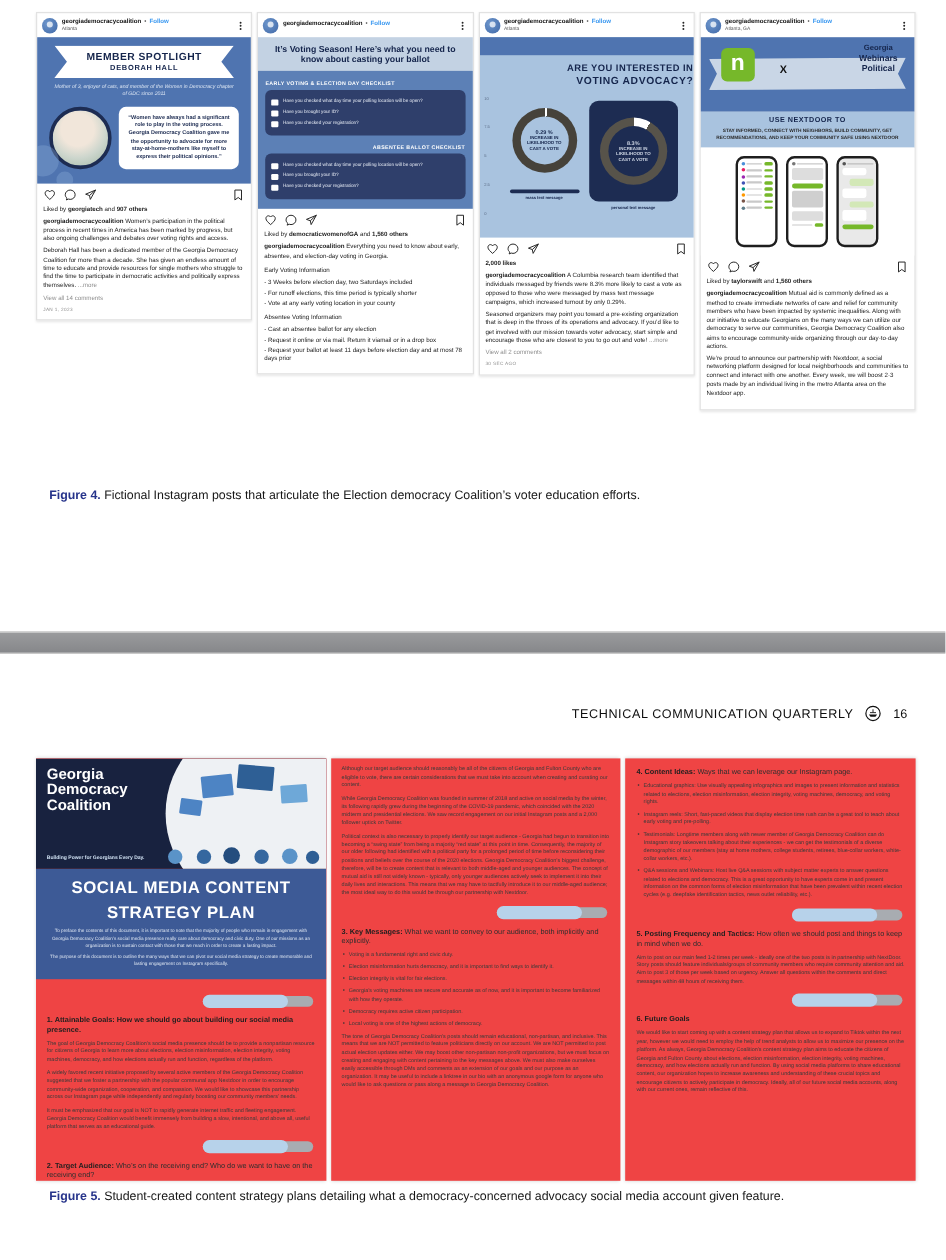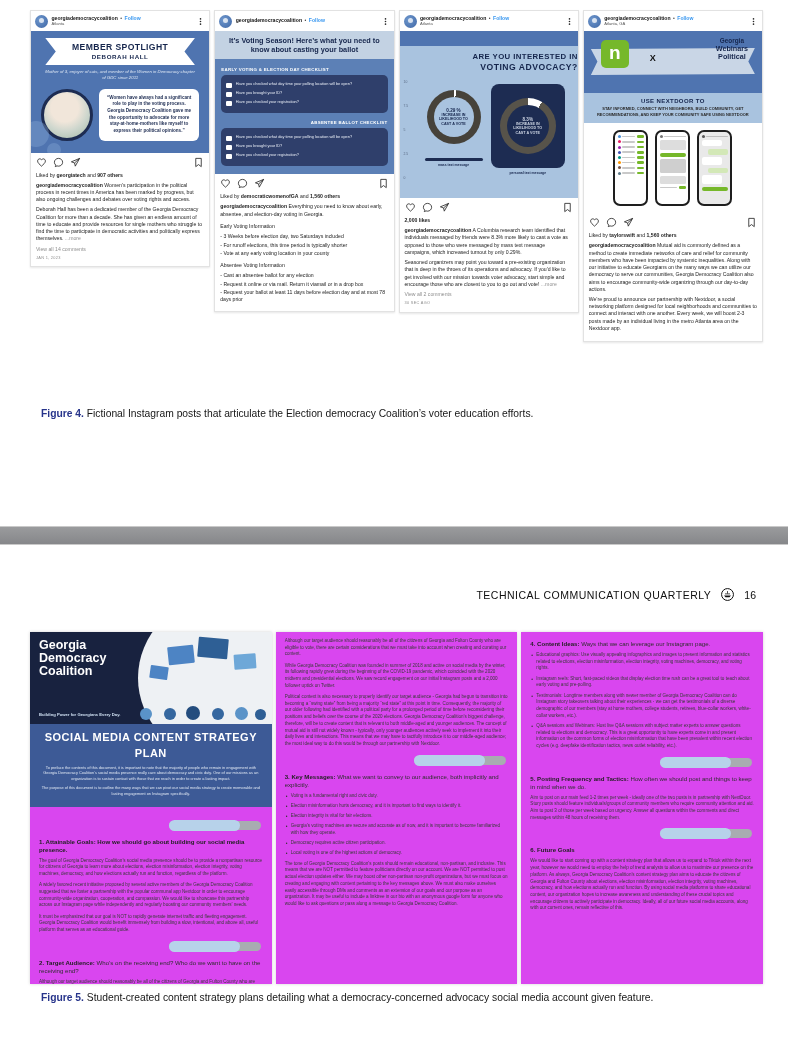--- a/index.html
+++ b/index.html
@@ -116,21 +116,21 @@
   .ph-bar { height:1.6px; background:#c9c9c9; flex:1; border-radius:1px; }
   .ph-grn { width:7px; height:2.6px; background:#76b82a; border-radius:1.3px; flex:none; }
   .ph-block { height:10px; background:#ddd; border-radius:1.5px; margin-bottom:2.5px; }
   .ph-btn { height:4px; background:#76b82a; border-radius:2px; margin-bottom:2.5px; }
   .phone.gray { background:#e9e9e9; }
   .bub { border-radius:2px; background:#fff; height:6px; margin-bottom:2.5px; }
   .bub.right { background:#d3e8b7; margin-left:6px; }
   .bub.left { margin-right:6px; }
 
   
-  .sp-col { flex:1; background:#d946ef; box-shadow:0 0 3px rgba(0,0,0,.18); font-size:4.55px; color:#3a3a3a; line-height:1.48; overflow:hidden; }
+  .sp-col { flex:1; background:#ef4444; box-shadow:0 0 3px rgba(0,0,0,.18); font-size:4.55px; color:#3a3a3a; line-height:1.48; overflow:hidden; }
   .sp-pad { padding:6px 9px; }
   .sp-h { font-size:6.1px; color:#1f1f1f; line-height:1.3; margin:6px 0 4px; }
   .sp-h .lb { font-weight:700; }
   .sp-h .rest { font-weight:400; color:#2e2e2e; }
   .sp-p { margin-bottom:4.5px; }
   .blt { position:relative; padding-left:6px; margin-bottom:3.5px; }
   .blt::before { content:"\2022"; position:absolute; left:1px; top:0; font-size:5px; color:#333; }
   .pill-row { display:flex; justify-content:flex-end; margin:7px 2px; }
   .pill { position:relative; width:92px; height:11px; }
   .pill .gr { position:absolute; right:0; top:1px; width:100%; height:9px; background:#a8acb1; border-radius:5px; }
@@ -144,21 +144,21 @@
   .sg3 { width:22px; height:15px; background:#6ea8d8; right:16px; top:22px; transform:rotate(-4deg); }
   .sg4 { width:18px; height:13px; background:#4d84c4; right:104px; top:34px; transform:rotate(8deg); }
   .hd { position:absolute; border-radius:50%; background:#35679f; bottom:4px; }
   .hd1 { width:12px; height:12px; right:96px; } .hd2 { width:14px; height:14px; right:72px; background:#244d7e; }
   .hd3 { width:12px; height:12px; right:48px; } .hd4 { width:13px; height:13px; right:24px; background:#5a93c8; }
   .hd5 { width:11px; height:11px; right:6px; background:#2e5f95; }
   .hd6 { width:12px; height:12px; right:120px; background:#5a93c8; }
   .gdc-title { position:absolute; left:9px; top:7px; color:#fff; font-size:12.5px; font-weight:700; line-height:1.04; width:90px; }
   .gdc-tag { position:absolute; left:9px; bottom:6px; color:#cfe0f2; font-size:4.2px; font-weight:700; }
   .smcsp { background:#3d5a96; color:#fff; text-align:center; padding:5px 9px 7px; }
-  .smcsp-title { font-size:11px; font-weight:700; letter-spacing:.5px; margin-bottom:3px; }
+  .smcsp-title { font-size:14px; font-weight:700; letter-spacing:.5px; margin-bottom:3px; }
   .smcsp-p { font-size:3.9px; color:#dfe7f3; line-height:1.5; margin-bottom:3px; }
 
   .icon svg { display:block; }
 </style>
 </head>
 <body>
 
 <div class="fig4-wrap">
 
   <div class="ig-card">

